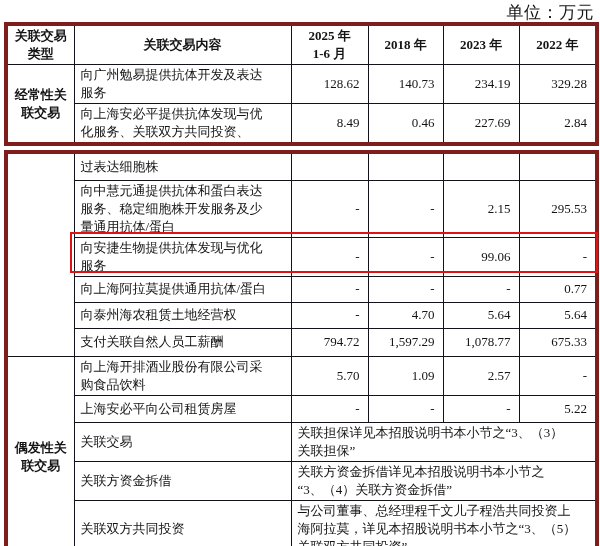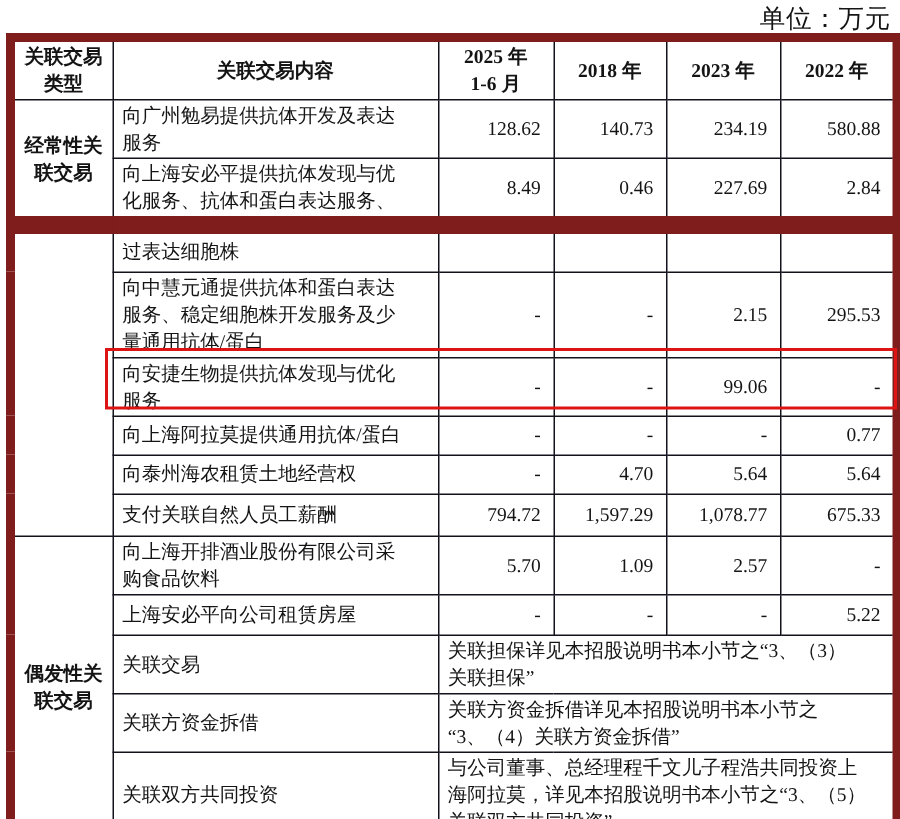--- a/index.html
+++ b/index.html
@@ -12,21 +12,21 @@
   }
   .unit-label {
     position:absolute; top:1px; right:6px;
     font-size:17px; letter-spacing:0.5px;
   }
   table {
     position:absolute; left:4px;
     border-collapse:collapse;
     table-layout:fixed;
     width:591px;
-    border:6px solid #7f1d1d;
+    border:4px solid #7f1d1d;
   }
   #table1 { top:22px; }
   #table2 { top:150px; }
   th, td {
     border:1px solid #12121c;
     vertical-align:middle;
     font-size:13px;
     line-height:18px;
     white-space:pre-line;
     overflow:hidden;
@@ -82,25 +82,25 @@
     <th class="hd">2022 年</th>
   </tr>
   <tr style="height:33px">
     <td class="type" rowspan="2">经常性关
 联交易</td>
     <td class="content">向广州勉易提供抗体开发及表达
 服务</td>
     <td class="num">128.62</td>
     <td class="num">140.73</td>
     <td class="num">234.19</td>
-    <td class="num">580.88</td>
+    <td class="num">329.28</td>
   </tr>
   <tr style="height:34px">
     <td class="content">向上海安必平提供抗体发现与优
-化服务、抗体和蛋白表达服务、</td>
+化服务、关联双方共同投资、</td>
     <td class="num">8.49</td>
     <td class="num">0.46</td>
     <td class="num">227.69</td>
     <td class="num">2.84</td>
   </tr>
 </tbody>
   </table>
 
 <table id="table2">
   <colgroup>

